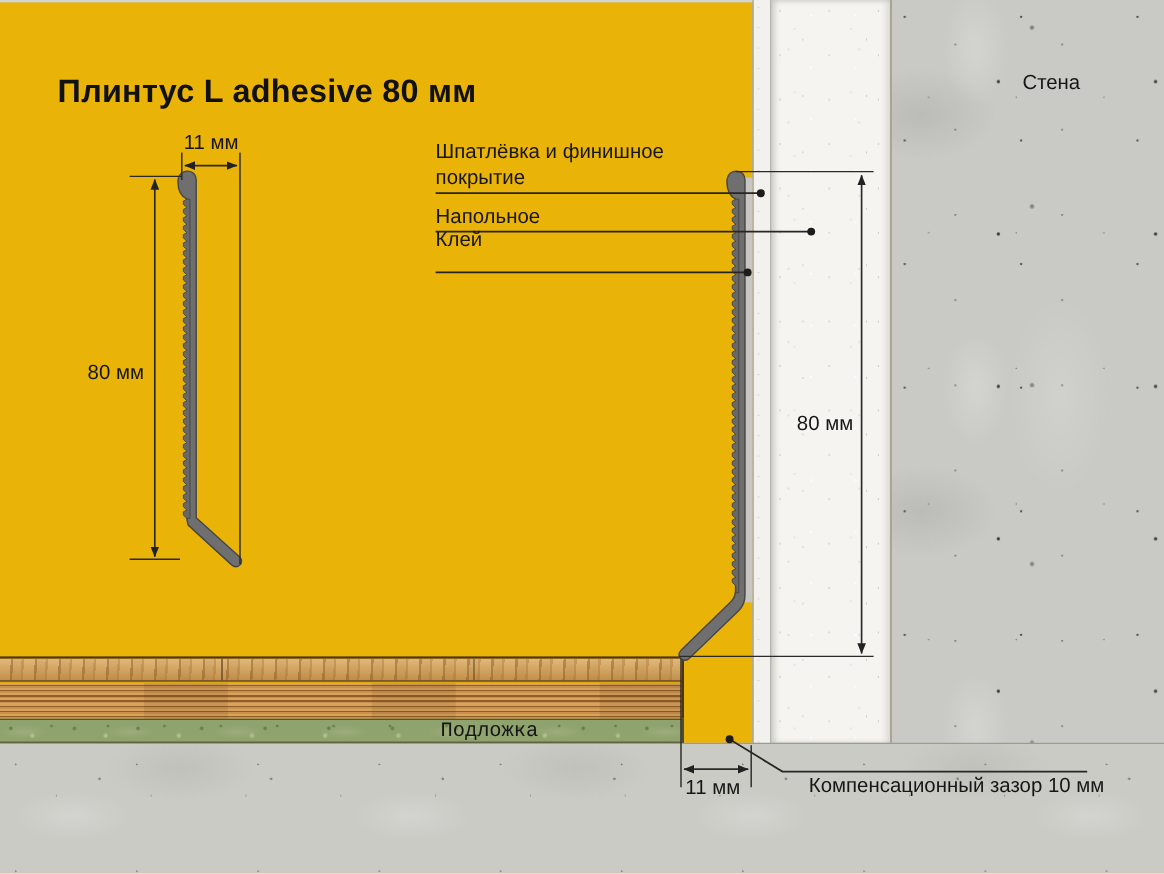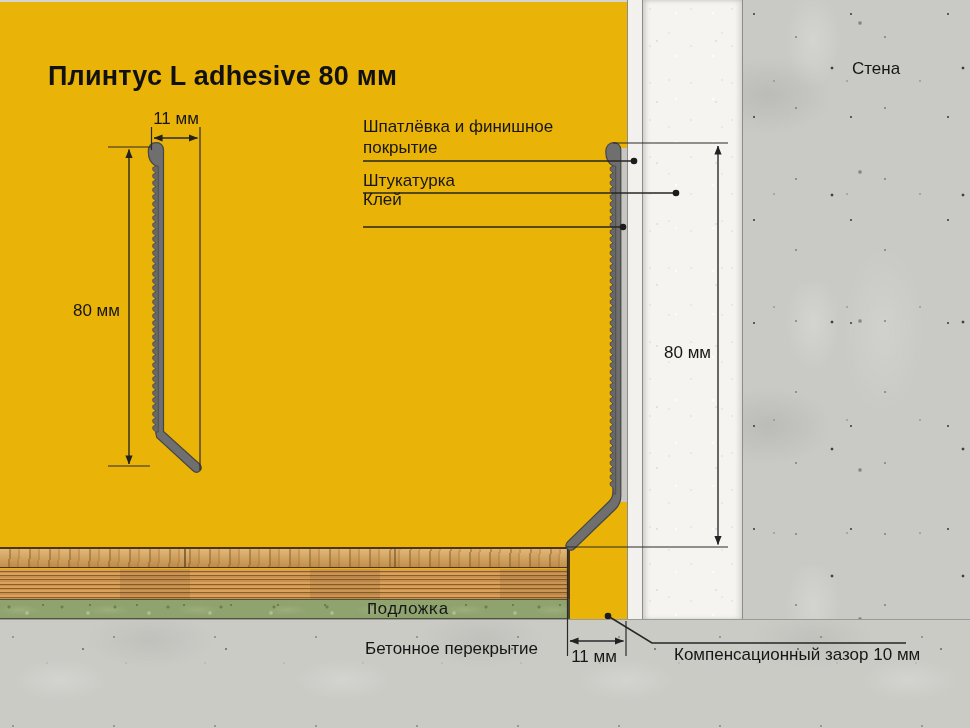--- a/index.html
+++ b/index.html
@@ -168,22 +168,21 @@
     <circle class="dot" cx="623" cy="227" r="3.3"></circle>
 
     <polyline class="leader" points="608,616 652,643 906,643"></polyline>
     <circle class="dot" cx="608" cy="616" r="3.3"></circle>
   </svg>
 
   <div class="lbl" id="title">Плинтус L adhesive 80 мм</div>
   <div class="lbl" id="lbl-dim11-left">11 мм</div>
   <div class="lbl" id="lbl-dim80-left">80 мм</div>
   <div class="lbl" id="lbl-putty">Шпатлёвка и финишное покрытие</div>
-  <div class="lbl" id="lbl-plaster">Штукатурка</div>
+  <div class="lbl" id="lbl-plaster">Напольное</div>
   <div class="lbl" id="lbl-glue">Клей</div>
   <div class="lbl" id="lbl-wall">Стена</div>
   <div class="lbl" id="lbl-dim80-right">80 мм</div>
   <div class="lbl" id="lbl-underlay">Подложка</div>
-  <div class="lbl" id="lbl-slab">Бетонное перекрытие</div>
   <div class="lbl" id="lbl-dim11-bottom">11 мм</div>
   <div class="lbl" id="lbl-gapnote">Компенсационный зазор 10 мм</div>
 
 </div>
 
 </body></html>

